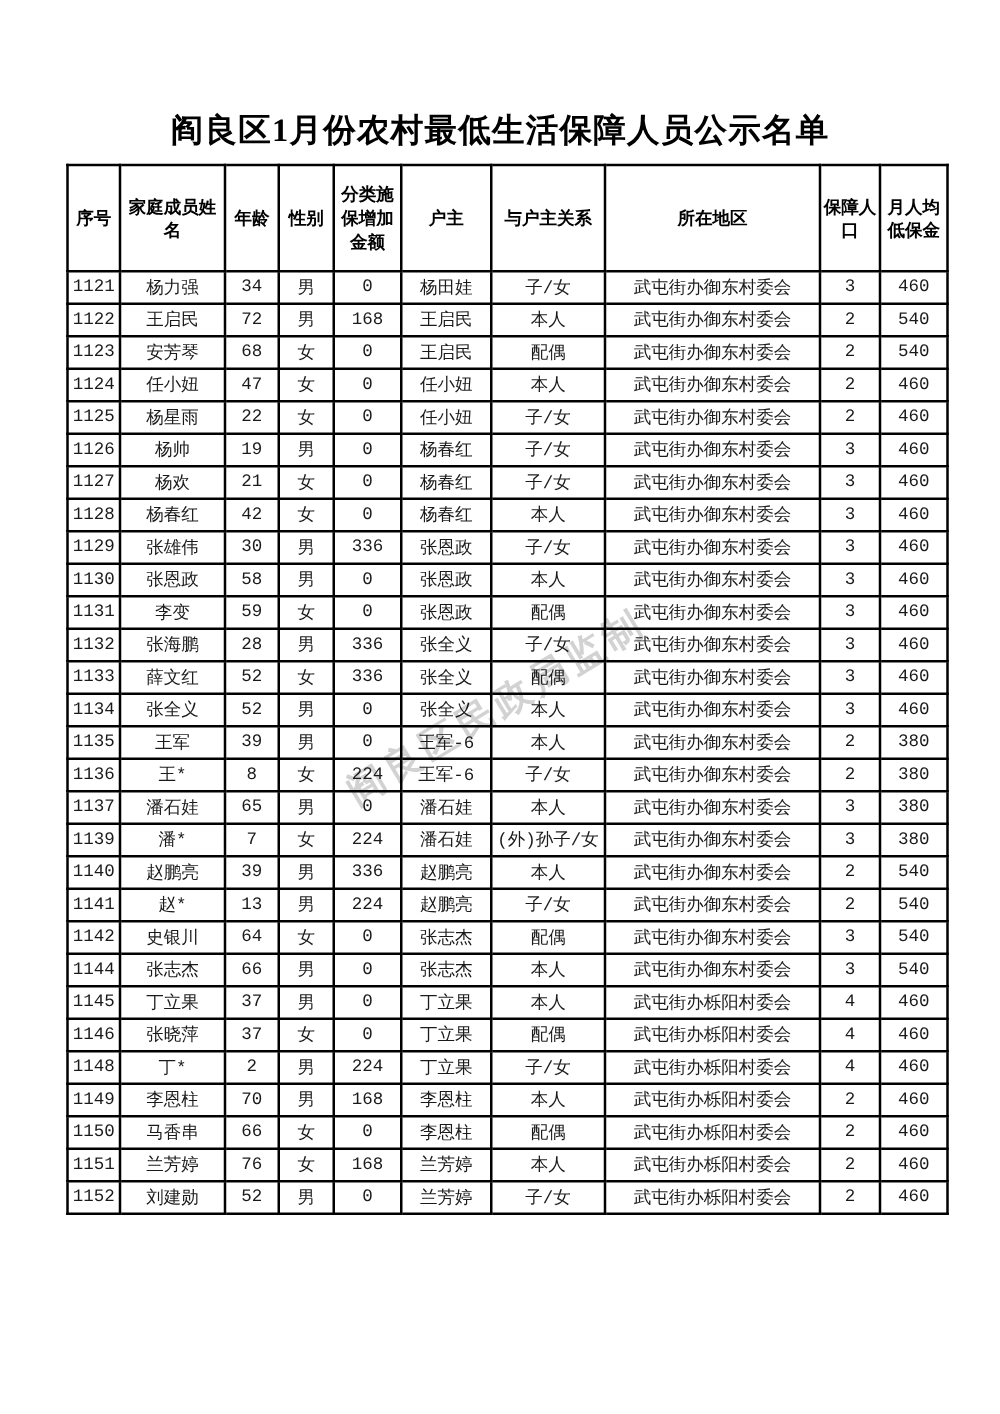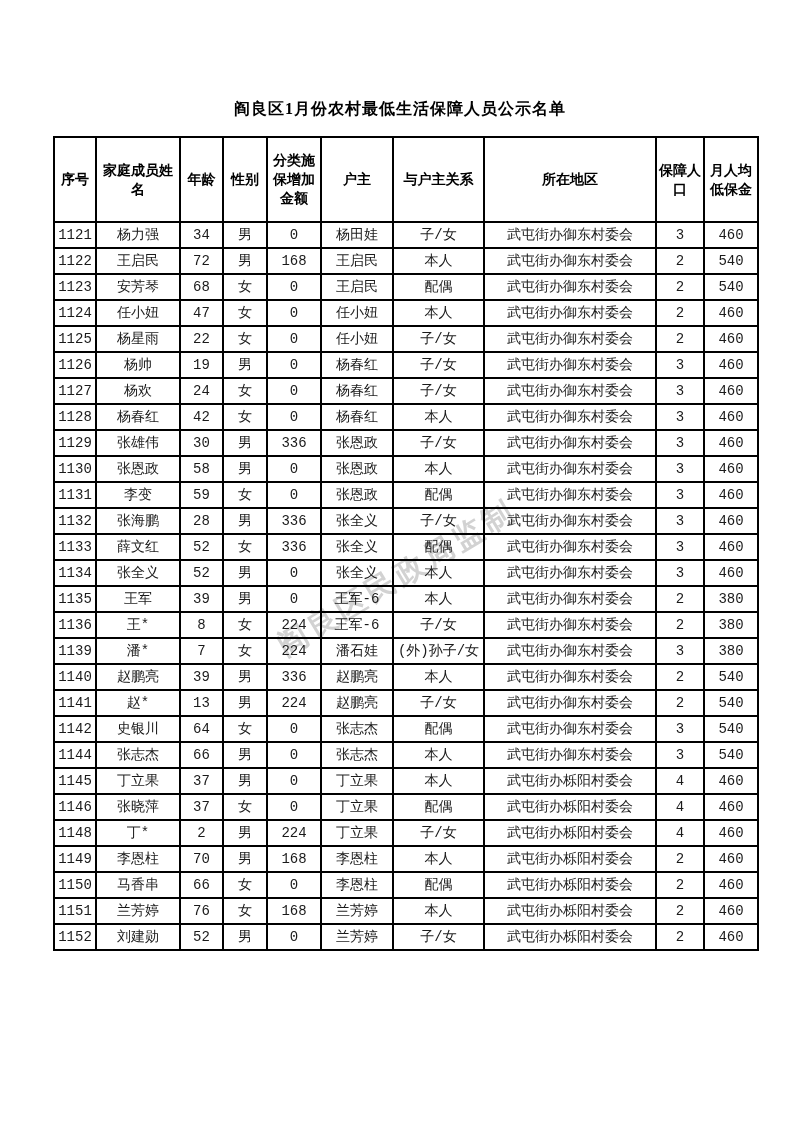--- a/index.html
+++ b/index.html
@@ -10,24 +10,24 @@
     font-family: "Liberation Serif", serif;
     position: relative;
     overflow: hidden;
   }
   .page {
     position: relative;
     width: 800px;
     height: 1131px;
   }
   .title {
-    margin: 16px;
+    margin: 4px;
     padding-top: 83px;
     text-align: center;
-    font-size: 16px;
+    font-size: 26px;
     font-weight: bold;
     color: #000000;
     letter-spacing: 1px;
     position: relative;
     z-index: 2;
   }
   table.roster {
     border-collapse: collapse;
     table-layout: fixed;
     width: 704px;
@@ -177,21 +177,21 @@
           <td>0</td>
           <td>杨春红</td>
           <td>子/女</td>
           <td>武屯街办御东村委会</td>
           <td>3</td>
           <td>460</td>
         </tr>
         <tr>
           <td>1127</td>
           <td>杨欢</td>
-          <td>24</td>
+          <td>21</td>
           <td>女</td>
           <td>0</td>
           <td>杨春红</td>
           <td>子/女</td>
           <td>武屯街办御东村委会</td>
           <td>3</td>
           <td>460</td>
         </tr>
         <tr>
           <td>1128</td>
@@ -295,20 +295,32 @@
           <td>8</td>
           <td>女</td>
           <td>224</td>
           <td>王军-6</td>
           <td>子/女</td>
           <td>武屯街办御东村委会</td>
           <td>2</td>
           <td>380</td>
         </tr>
         <tr>
+          <td>1137</td>
+          <td>潘石娃</td>
+          <td>65</td>
+          <td>男</td>
+          <td>0</td>
+          <td>潘石娃</td>
+          <td>本人</td>
+          <td>武屯街办御东村委会</td>
+          <td>3</td>
+          <td>380</td>
+        </tr>
+        <tr>
           <td>1139</td>
           <td>潘*</td>
           <td>7</td>
           <td>女</td>
           <td>224</td>
           <td>潘石娃</td>
           <td>(外)孙子/女</td>
           <td>武屯街办御东村委会</td>
           <td>3</td>
           <td>380</td>

